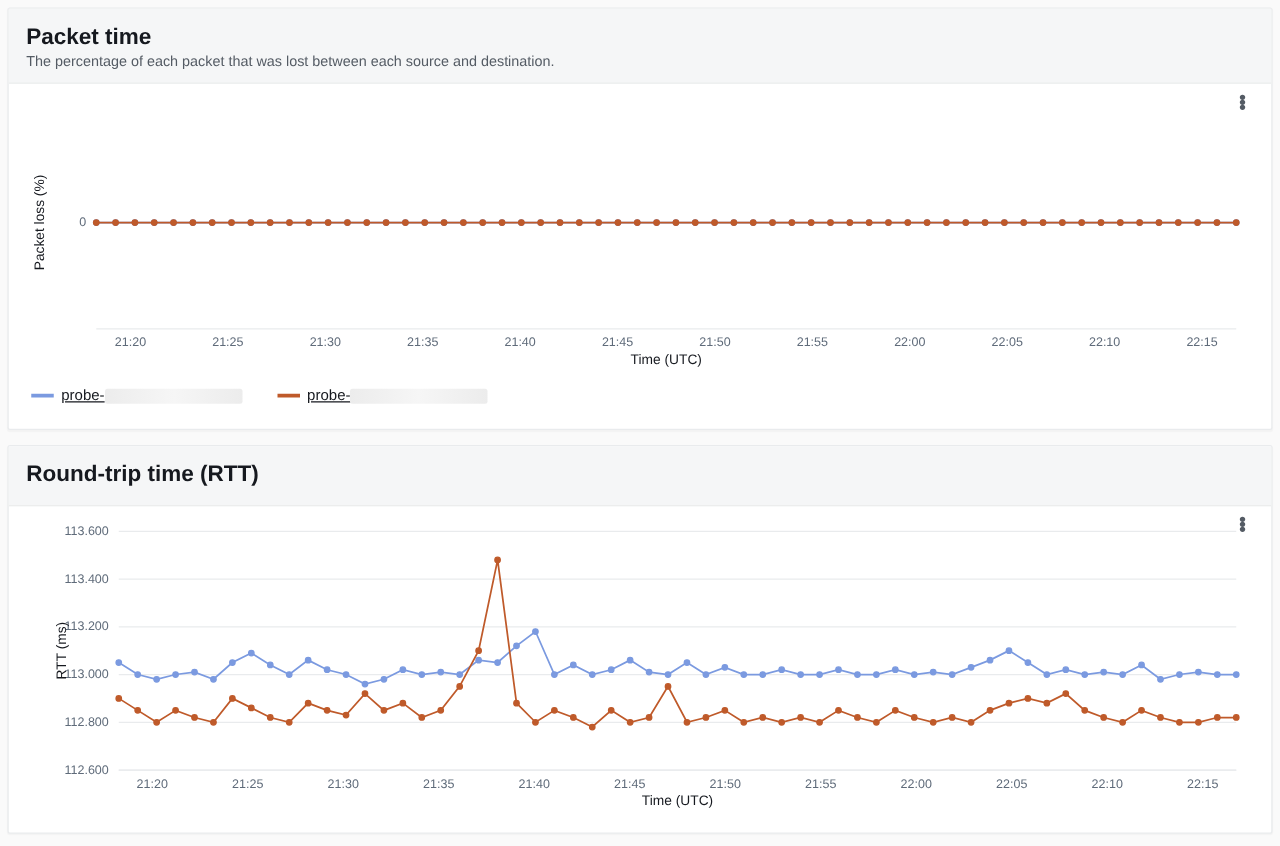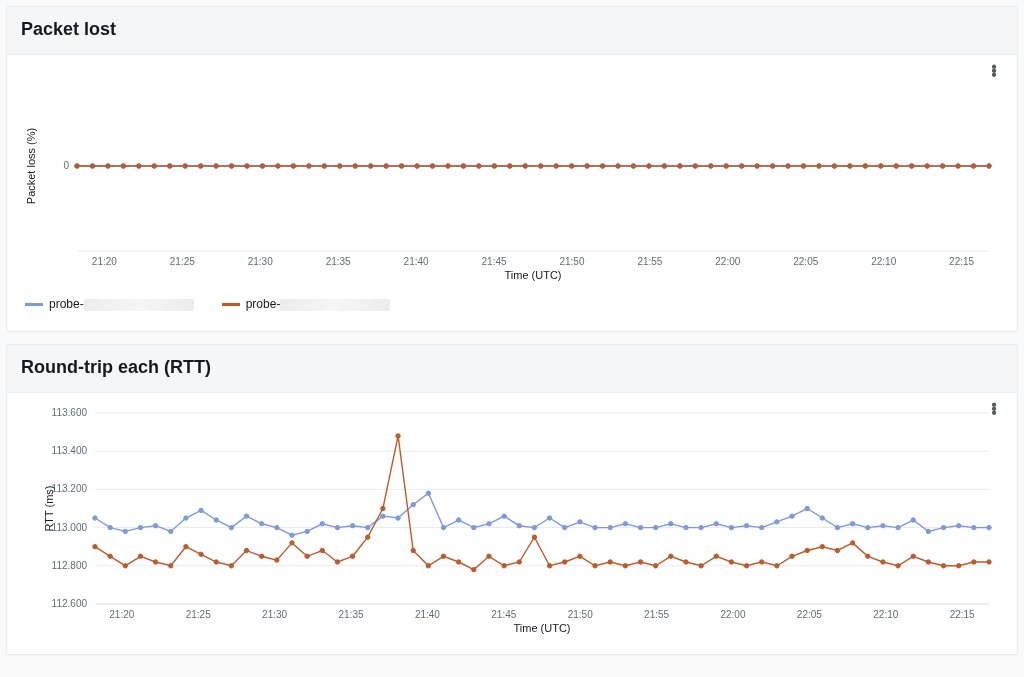--- a/index.html
+++ b/index.html
@@ -69,40 +69,42 @@
     gap: 28px;
     align-items: center;
     padding: 6px 4px 10px 8px;
     font-size: 12px;
     color: #16191f;
   }
   .legend-item {
     display: flex;
     align-items: center;
     gap: 6px;
+    text-decoration: underline;
   }
   .swatch {
     width: 18px;
     height: 3px;
     border-radius: 0;
   }
   .redacted {
     display:inline-block;
     height: 12px;
     background: linear-gradient(90deg,#ececec,#f6f6f6,#ececec);
     border-radius: 2px;
     vertical-align: middle;
   }
 </style>
 </head>
 <body>
 
 <div class="card">
   <div class="card-header">
-    <h2 class="card-title">Packet lost</h2>
+    <h2 class="card-title">Packet time</h2>
+    <p class="card-sub">The percentage of each packet that was lost between each source and destination.</p>
   </div>
   <div class="card-body">
     <div class="kebab" title="More options">
       <span>•</span>
         <span>•</span>
         <span>•</span>
     </div>
     <svg id="pl-svg" viewBox="0 0 990 230" width="990" height="230">
         <line x1="60" y1="105" x2="972" y2="105" class="grid-line"></line>
         <text x="52" y="108" class="axis-text" text-anchor="end">0</text>
@@ -253,21 +255,21 @@
       <div class="legend-item">
         <span class="swatch" id="swB1" style="background: rgb(191, 90, 42);"></span>
         <span><span>probe-</span><span class="redacted" style="width:110px"></span></span>
       </div>
     </div>
   </div>
 </div>
 
 <div class="card">
   <div class="card-header">
-    <h2 class="card-title">Round-trip each (RTT)</h2>
+    <h2 class="card-title">Round-trip time (RTT)</h2>
   </div>
   <div class="card-body">
     <div class="kebab" title="More options">
       <span>•</span>
         <span>•</span>
         <span>•</span>
     </div>
     <svg id="rtt-svg" viewBox="0 0 990 245" width="990" height="245">
         <line x1="78" y1="205" x2="972" y2="205" class="grid-line"></line>
         <text x="70" y="208" class="axis-text" text-anchor="end">112.600</text>

